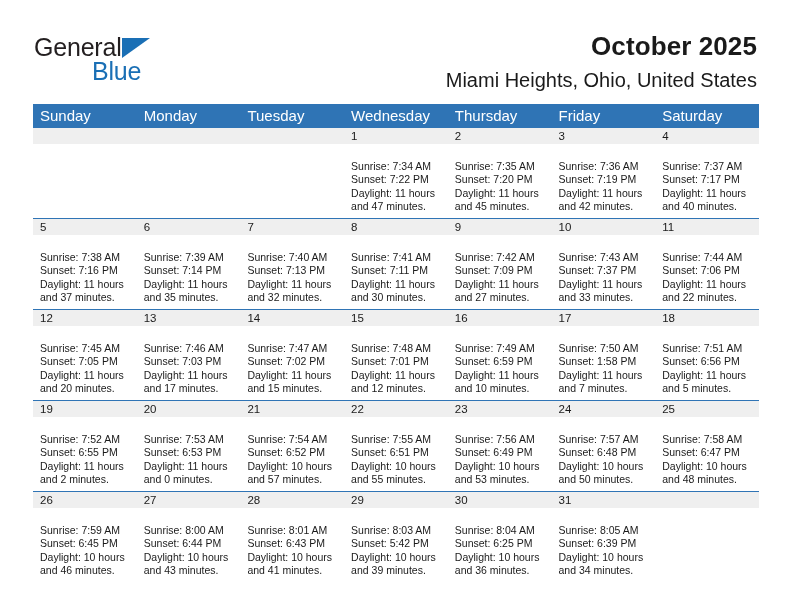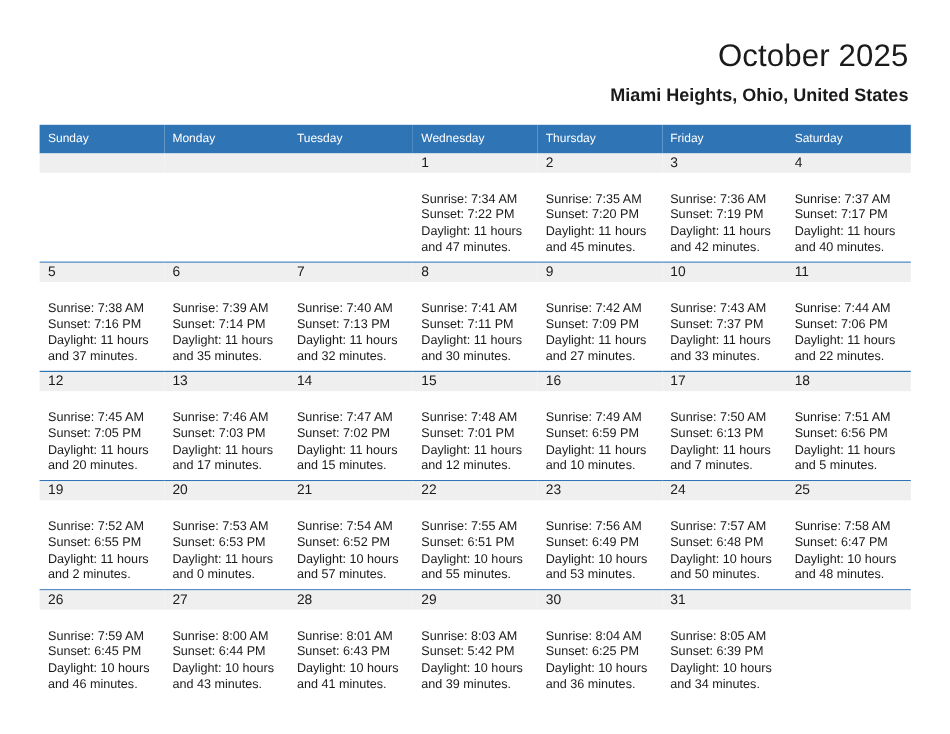--- a/index.html
+++ b/index.html
@@ -65,48 +65,48 @@
   .title-block {
     position: absolute;
     right: 35px;
     top: 30px;
     text-align: right;
   }
   .cal-title {
     font-size: 26px;
     color: #1a1a1a;
     line-height: 32px;
-    font-weight: normal;
+    font-weight: bold;
     letter-spacing: 0.1px;
   }
   .cal-subtitle {
     margin-top: 9px;
-    font-size: 15px;
+    font-size: 20px;
     color: #1a1a1a;
     line-height: 18px;
-    font-weight: bold;
+    font-weight: normal;
     margin-left: 39px;
   }
 
   
   .calendar {
     position: absolute;
     left: 33px;
     top: 104px;
     width: 726px;
   }
   .cal-table {
     width: 726px;
     border-collapse: collapse;
     table-layout: fixed;
   }
   .cal-table th {
     background: #2f74b5;
     color: #ffffff;
-    font-size: 10px;
+    font-size: 15px;
     font-weight: normal;
     text-align: left;
     padding: 6px 0 6px 7px;
     height: 22px;
     line-height: 12px;
   }
   .week-row > td {
     vertical-align: top;
     padding: 0;
     height: 90px;
@@ -139,20 +139,25 @@
   }
   .details div { white-space: nowrap; }
 </style>
 </head>
 <body>
 
 <div class="page">
 
   <div class="header">
 
+    <div class="brand">
+      <span class="brand-general">General</span>
+      <span class="brand-flag"></span>
+      <span class="brand-blue">Blue</span>
+    </div>
 
     <div class="title-block">
       <div class="cal-title">October 2025</div>
       <div class="cal-subtitle">Miami Heights, Ohio, United States</div>
     </div>
 
   </div>
 
   <div class="calendar">
     <table class="cal-table">
@@ -371,21 +376,21 @@
                   <div>Daylight: 11 hours</div>
                   <div>and 10 minutes.</div>
                 </div>
               </div>
             </td>
             <td>
               <div class="daycell">
                 <div class="daynum-strip">17</div>
                 <div class="details">
                   <div>Sunrise: 7:50 AM</div>
-                  <div>Sunset: 6:13 PM</div>
+                  <div>Sunset: 1:58 PM</div>
                   <div>Daylight: 11 hours</div>
                   <div>and 7 minutes.</div>
                 </div>
               </div>
             </td>
             <td>
               <div class="daycell">
                 <div class="daynum-strip">18</div>
                 <div class="details">
                   <div>Sunrise: 7:51 AM</div>

